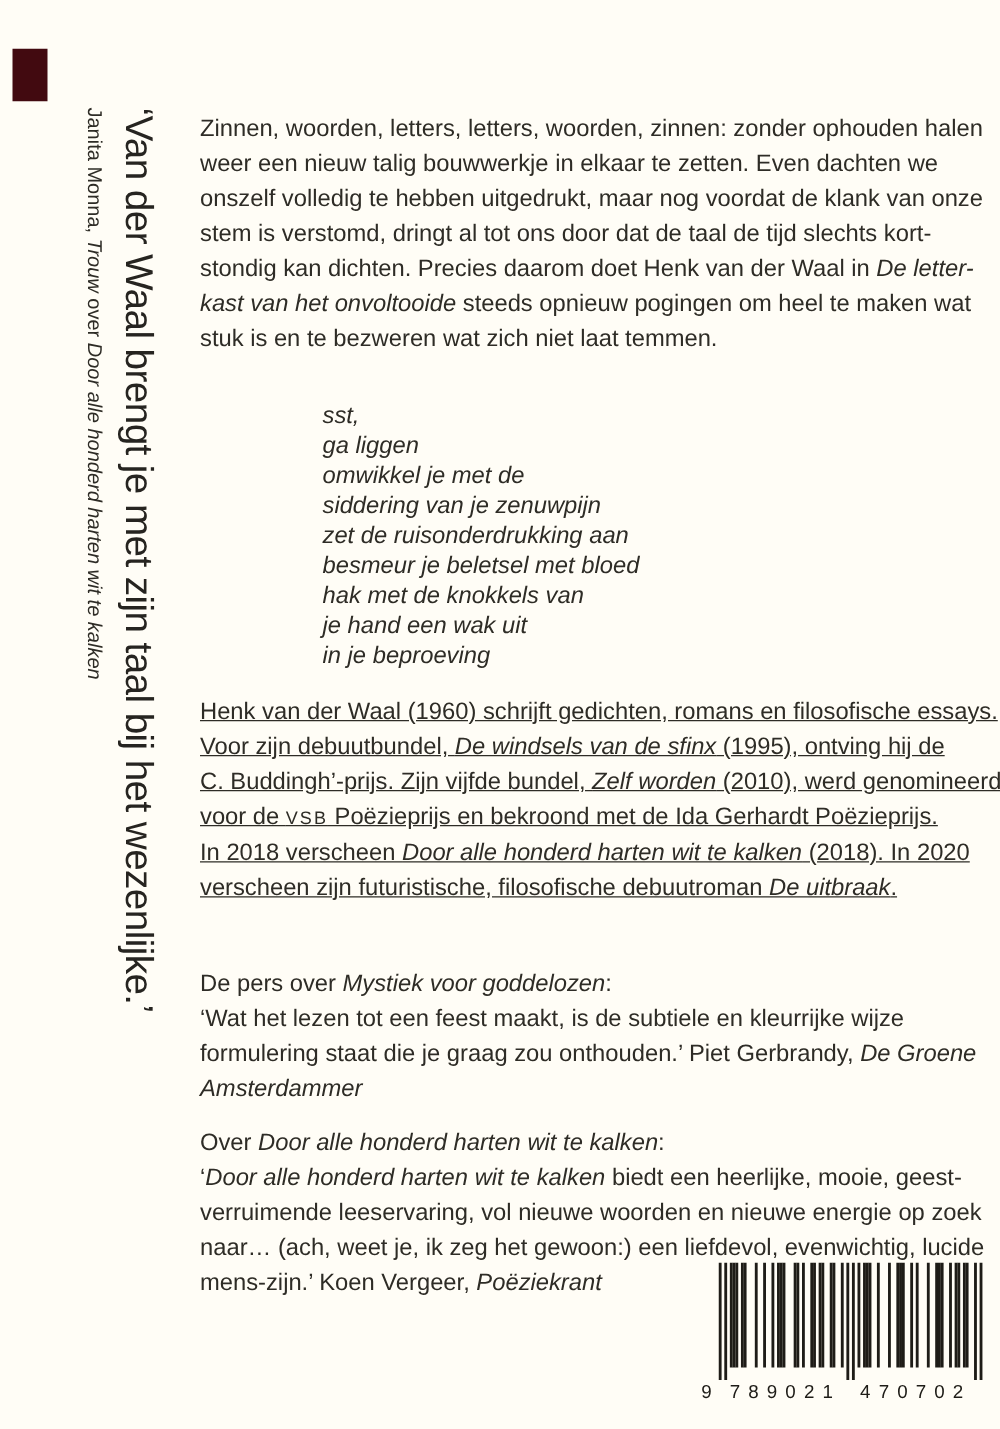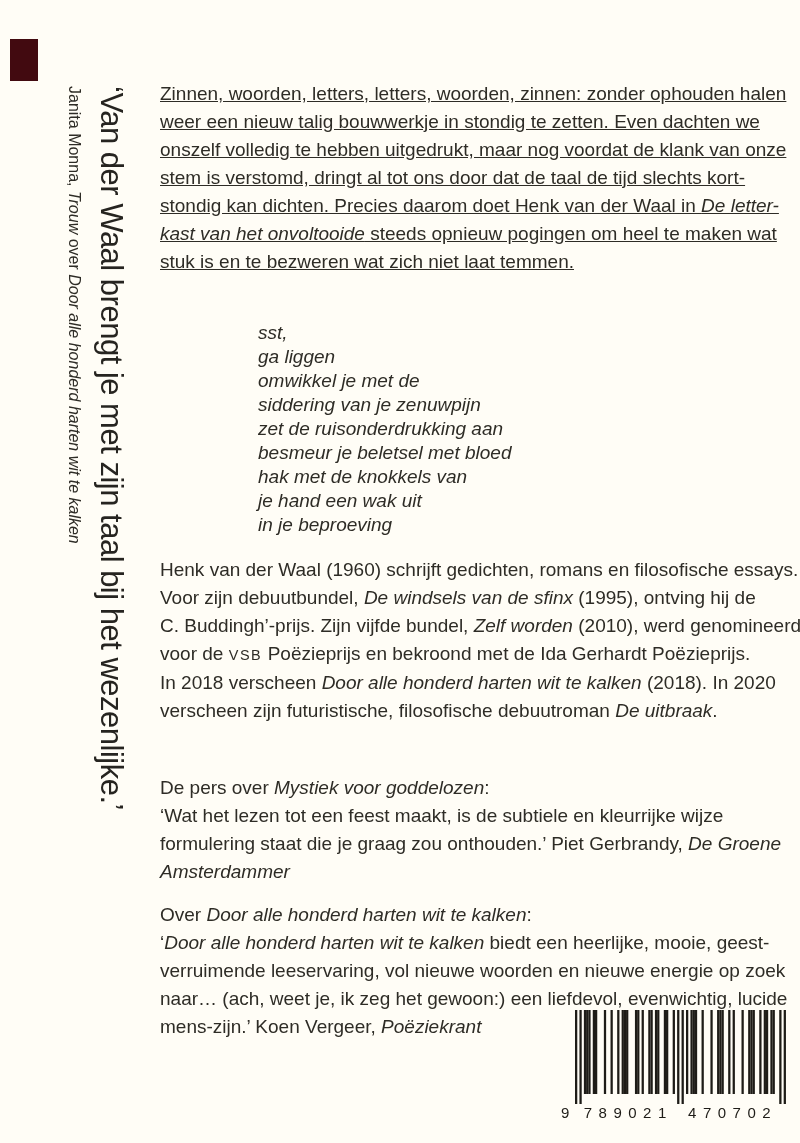--- a/index.html
+++ b/index.html
@@ -5,23 +5,23 @@
   html,body { margin:0; padding:0; }
   body {
     width:800px; height:1143px; position:relative; overflow:hidden;
     background:#fffdf6; color:#2e2c26;
     font-family:"Liberation Sans","DejaVu Sans",sans-serif;
   }
   .it { font-style:italic; }
   .sc { font-size:0.76em; letter-spacing:1.6px; }
   .block { position:absolute; left:160px; width:640px; font-size:19px; line-height:28px; }
   .line { white-space:nowrap; }
-  #intro  { top:80px;text-decoration:underline; }
+  #intro  { top:90px; }
   #poem   { top:321px; left:258px; width:420px; font-style:italic; line-height:24px; }
-  #bio    { top:556px; }
+  #bio    { top:556px;text-decoration:underline; }
   #press1 { top:774px; }
   #press2 { top:901px; }
   #mark {
     position:absolute; left:10px; top:39px; width:28px; height:42px;
     background:#420a10;
   }
   #spine {
     position:absolute; left:60px; top:86px; height:1000px;
     writing-mode:vertical-rl;
   }
@@ -35,21 +35,21 @@
 
 <div id="mark"></div>
 
 <div id="spine">
   <div class="q">‘Van der Waal brengt je met zijn taal bij het wezenlijke.’</div>
   <div class="attr"><span>Janita Monna, </span><span class="it">Trouw</span><span> over </span><span class="it">Door alle honderd harten wit te kalken</span></div>
 </div>
 
 <div id="intro" class="block">
     <div class="line"><span>Zinnen, woorden, letters, letters, woorden, zinnen: zonder ophouden halen</span></div>
-    <div class="line"><span>weer een nieuw talig bouwwerkje in stondig te zetten. Even dachten we</span></div>
+    <div class="line"><span>weer een nieuw talig bouwwerkje in elkaar te zetten. Even dachten we</span></div>
     <div class="line"><span>onszelf volledig te hebben uitgedrukt, maar nog voordat de klank van onze</span></div>
     <div class="line"><span>stem is verstomd, dringt al tot ons door dat de taal de tijd slechts kort-</span></div>
     <div class="line"><span>stondig kan dichten. Precies daarom doet Henk van der Waal in </span><span class="it">De letter-</span></div>
     <div class="line"><span class="it">kast van het onvoltooide</span><span> steeds opnieuw pogingen om heel te maken wat</span></div>
     <div class="line"><span>stuk is en te bezweren wat zich niet laat temmen.</span></div>
   </div>
 <div id="poem" class="block">
     <div class="line"><span>sst,</span></div>
     <div class="line"><span>ga liggen</span></div>
     <div class="line"><span>omwikkel je met de</span></div>

